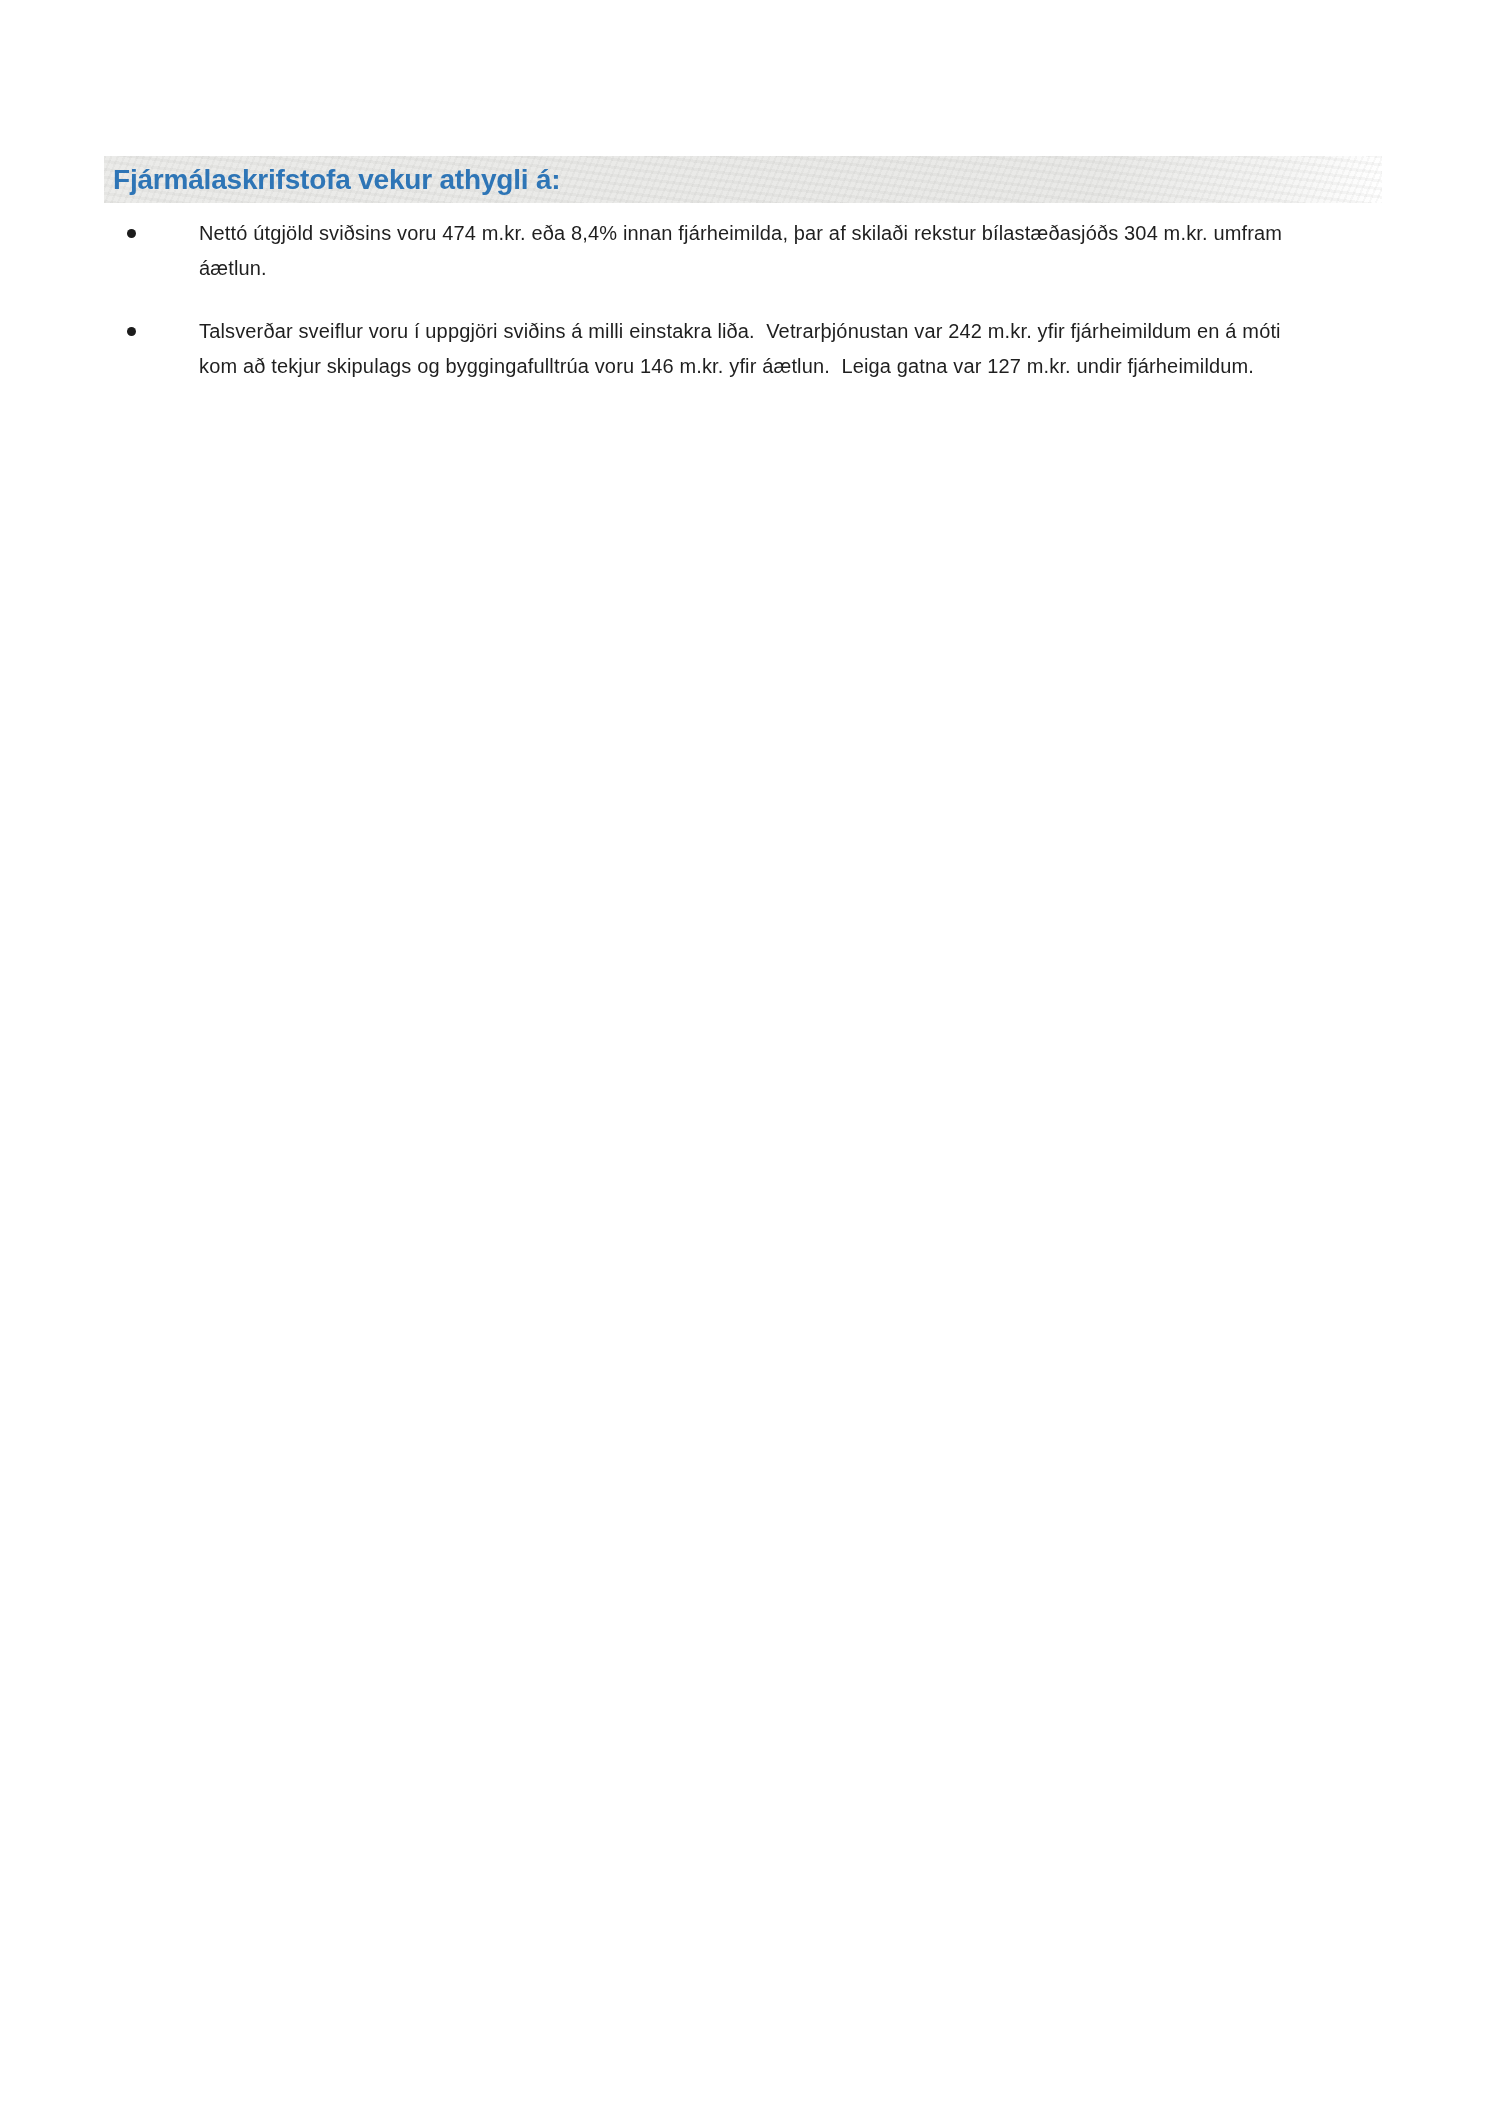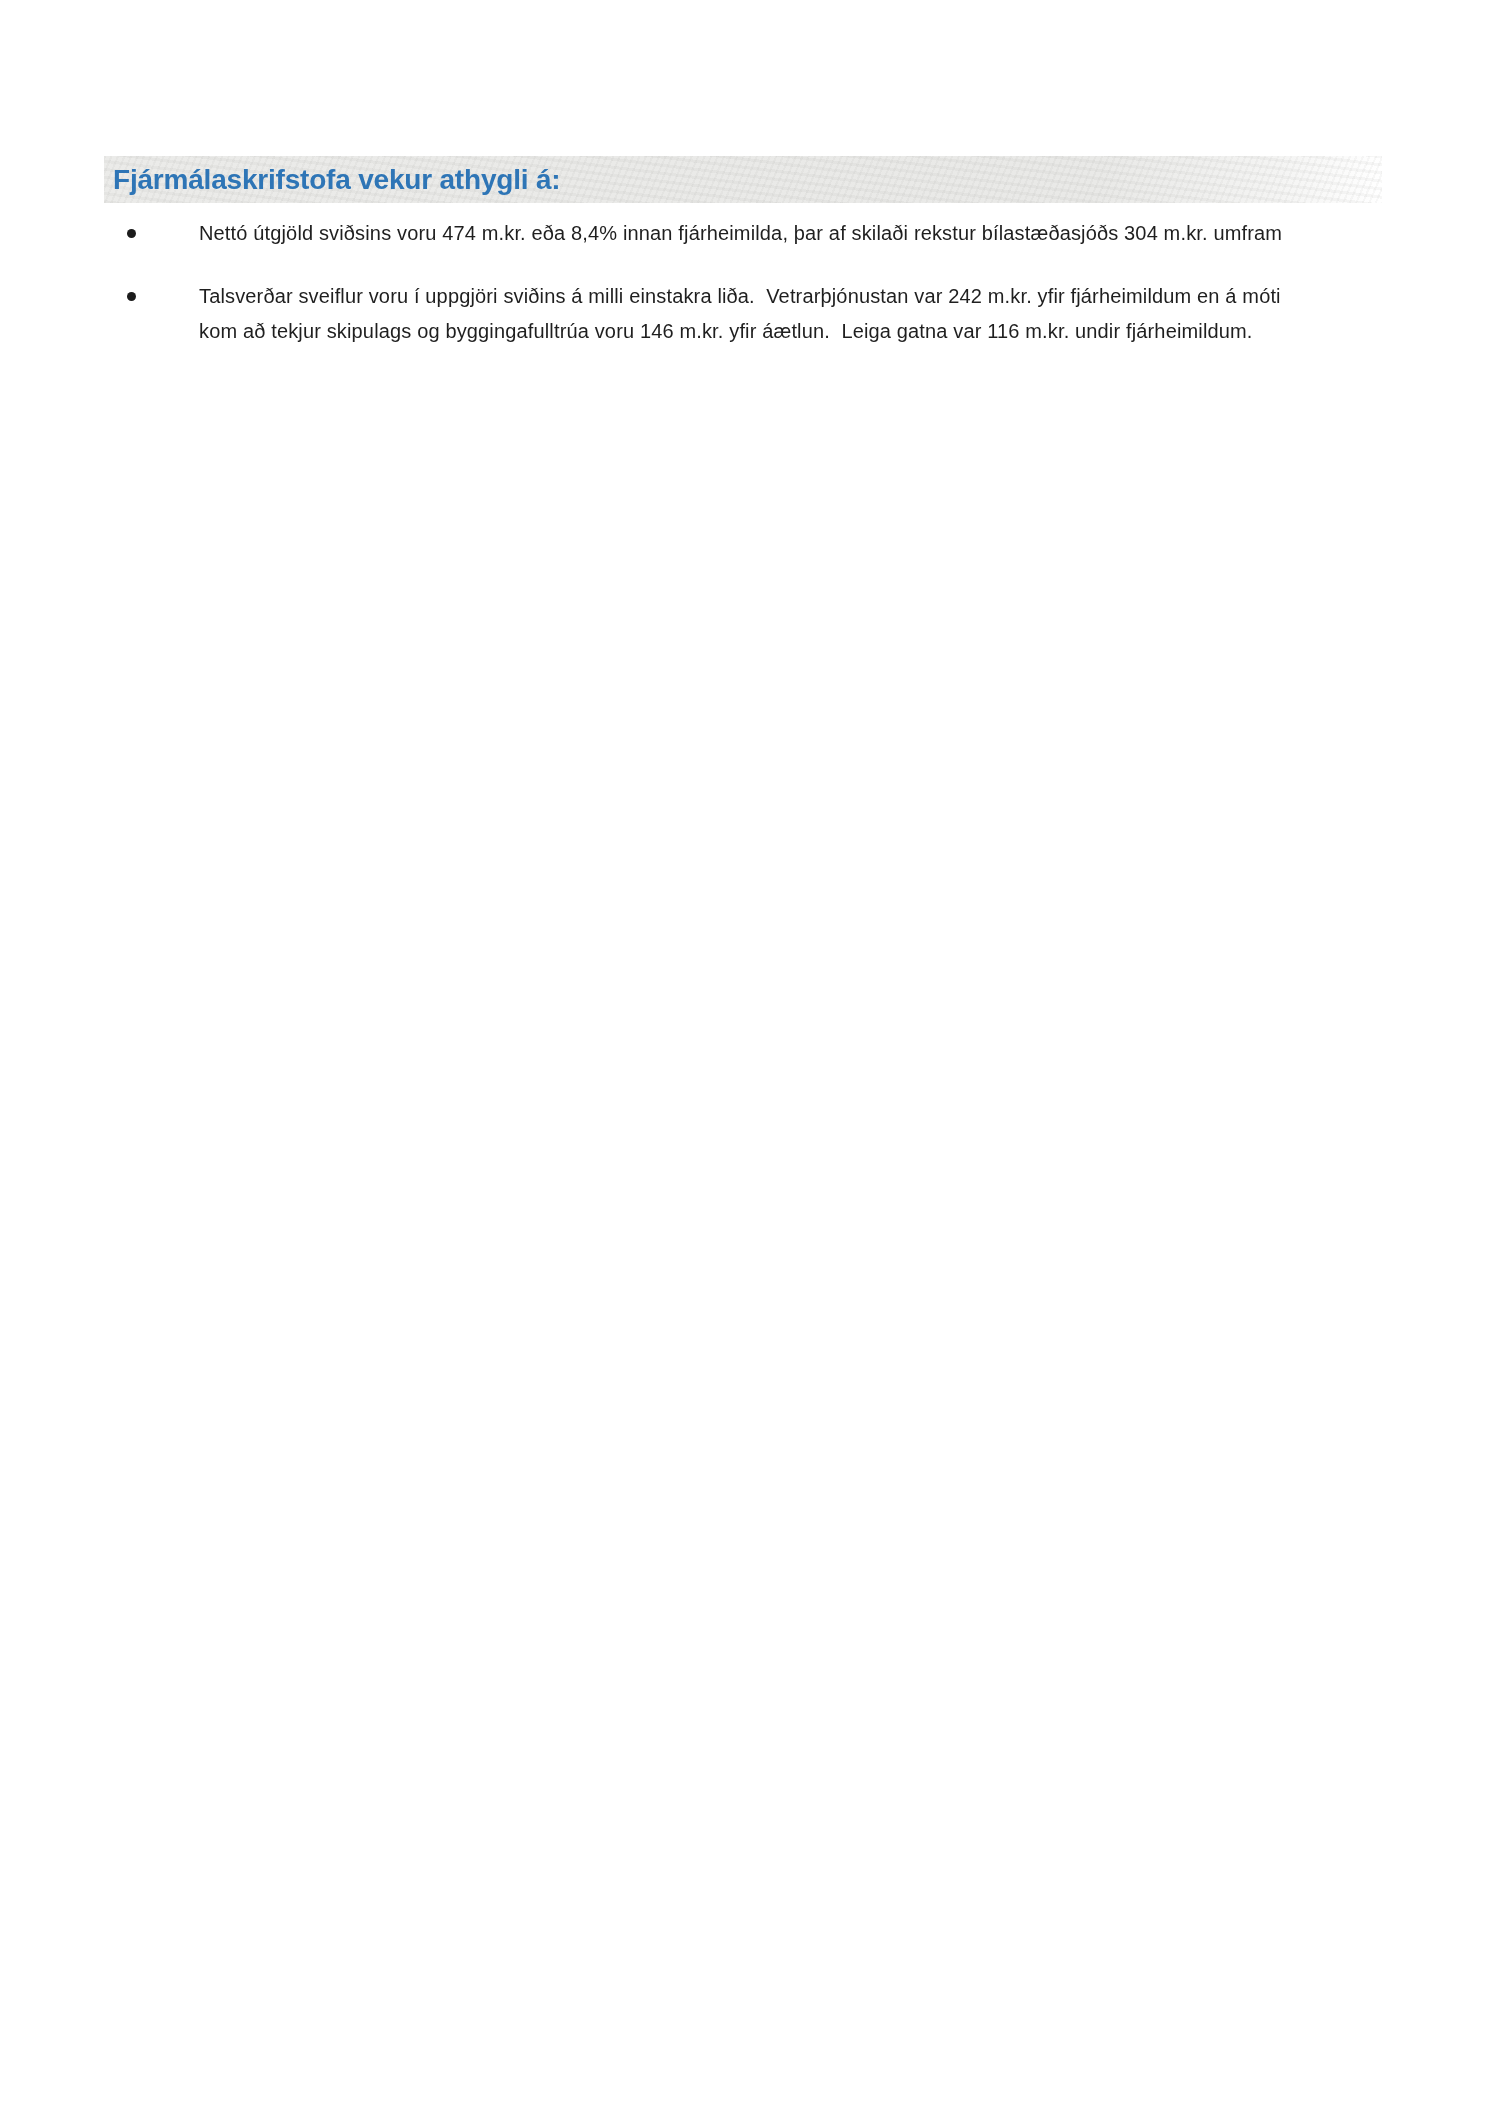--- a/index.html
+++ b/index.html
@@ -106,30 +106,31 @@
   </div>
 
   <div class="bullets">
 
     <div class="bullet-item">
       <div class="bullet-marker">
         <span class="bullet-dot"></span>
       </div>
       <div class="bullet-lines">
         <span class="bullet-line">Nettó útgjöld sviðsins voru 474 m.kr. eða 8,4% innan fjárheimilda, þar af skilaði rekstur bílastæðasjóðs 304 m.kr. umfram</span>
+        <span class="bullet-line">áætlun.</span>
       </div>
     </div>
 
     <div class="bullet-item">
       <div class="bullet-marker">
         <span class="bullet-dot"></span>
       </div>
       <div class="bullet-lines">
         <span class="bullet-line">Talsverðar sveiflur voru í uppgjöri sviðins á milli einstakra liða.  Vetrarþjónustan var 242 m.kr. yfir fjárheimildum en á móti</span>
-        <span class="bullet-line">kom að tekjur skipulags og byggingafulltrúa voru 146 m.kr. yfir áætlun.  Leiga gatna var 116 m.kr. undir fjárheimildum.</span>
+        <span class="bullet-line">kom að tekjur skipulags og byggingafulltrúa voru 146 m.kr. yfir áætlun.  Leiga gatna var 127 m.kr. undir fjárheimildum.</span>
       </div>
     </div>
 
   </div>
 
   <div class="footer-rule"></div>
 
   <div class="page-number">18</div>
 
 </div>

